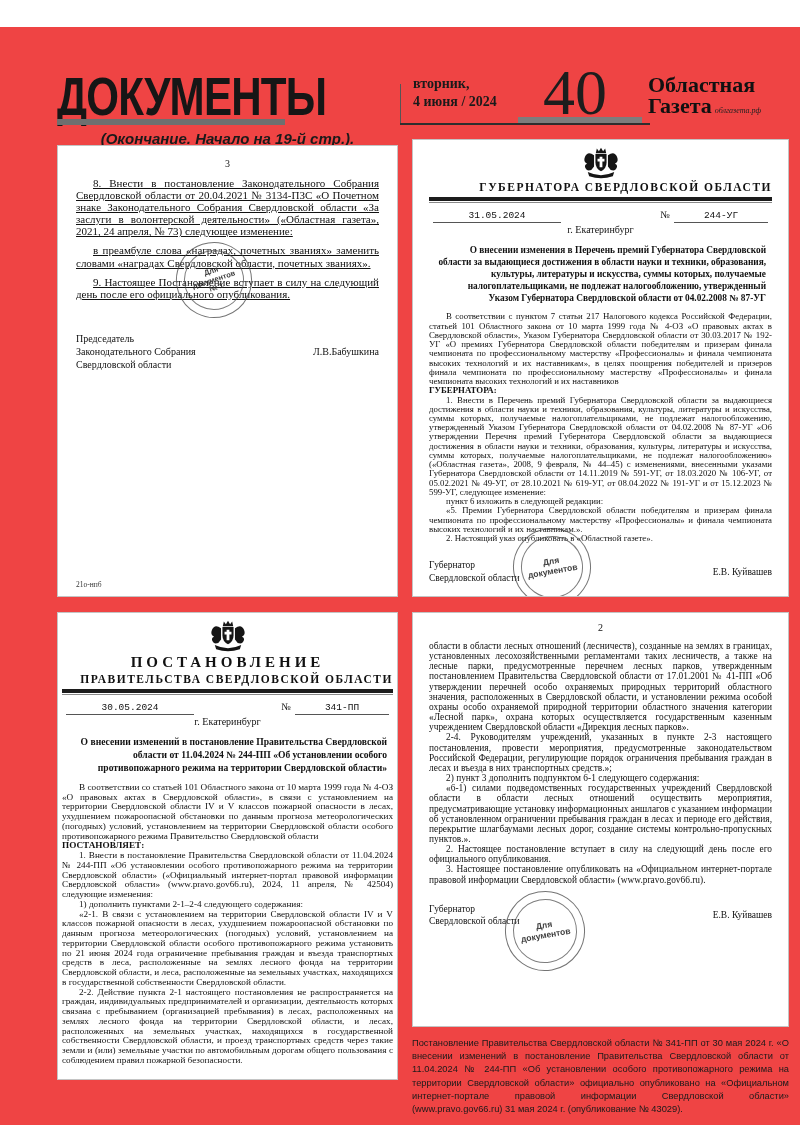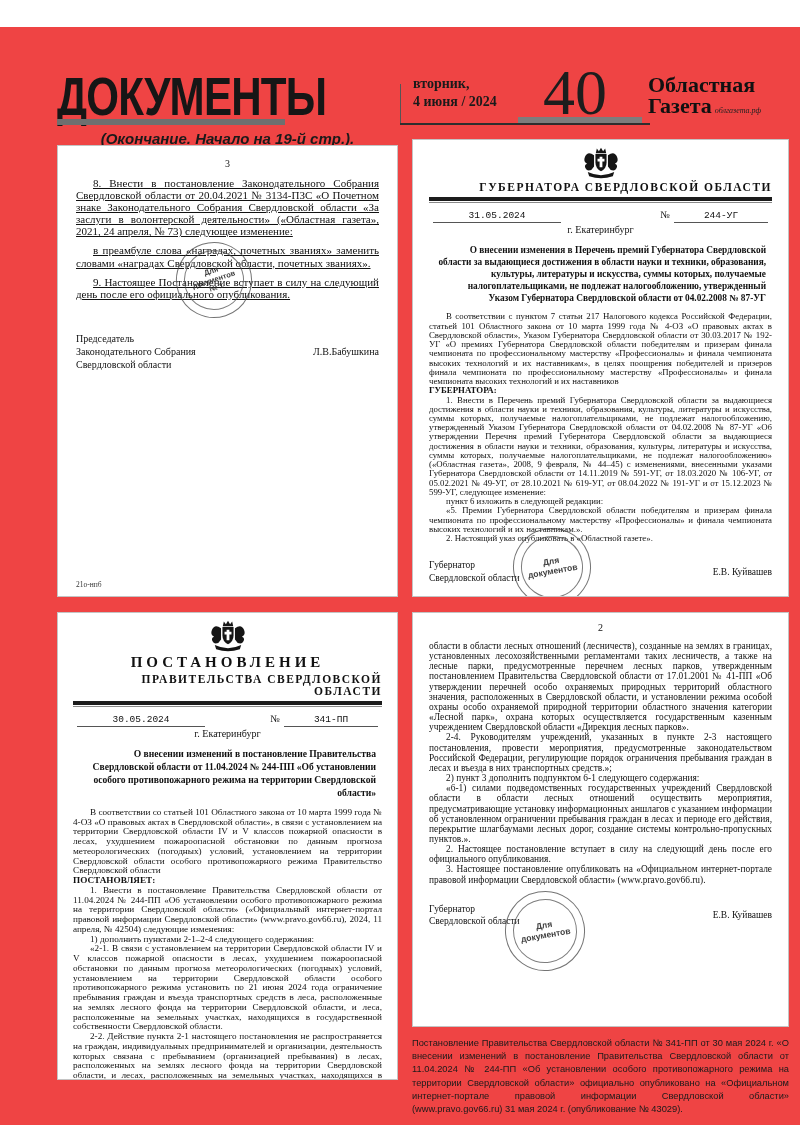--- a/index.html
+++ b/index.html
@@ -18,21 +18,21 @@
   .hdr-page-bar{position:absolute;left:518px;top:90px;width:124px;height:6px;background:#7d7d7d;}
   .brand{position:absolute;left:648px;top:48px;font-weight:700;font-size:22px;line-height:0.95;color:#111;}
   .brand .site{font-weight:400;font-style:italic;font-size:8px;letter-spacing:0;color:#222;margin-left:3px;}
   .cont-note{position:absolute;left:57px;top:103px;width:341px;text-align:center;
         font-family:"Liberation Sans",sans-serif;font-weight:700;font-style:italic;font-size:15px;color:#1a1a1a;}
 
   
   .docbox{position:absolute;background:#fff;border:1px solid #c4c4c4;box-sizing:border-box;overflow:hidden;}
   #box1{left:57px;top:118px;width:341px;height:452px;padding:10px 18px;}
   #box2{left:412px;top:112px;width:377px;height:458px;padding:5px 16px;}
-  #box3{left:57px;top:585px;width:341px;height:468px;padding:5px 15px;}
+  #box3{left:57px;top:585px;width:341px;height:468px;padding:5px 4px;}
   #box4{left:412px;top:585px;width:377px;height:415px;padding:7px 16px;}
 
   .pagenum{text-align:center;margin:2px 0 8px 0;font-size:10px;}
   .crest{display:block;margin:2px auto 2px auto;}
   .doc-type{text-align:center;font-weight:700;font-size:15px;letter-spacing:4px;margin:1px 0 2px 0;}
   .doc-org{text-align:right;font-weight:700;font-size:11.5px;letter-spacing:1.5px;margin:0 0 4px 0;}
   .rule-thick{height:3.5px;background:#1c1c1c;margin:0 0 1px 0;}
   .rule-thin{height:1.5px;background:#8a8a8a;margin:0 0 6px 0;}
   .date-row{display:flex;justify-content:space-between;align-items:flex-end;
         font-family:"Liberation Mono",monospace;font-size:9.5px;margin:2px 4px 1px 4px;}

